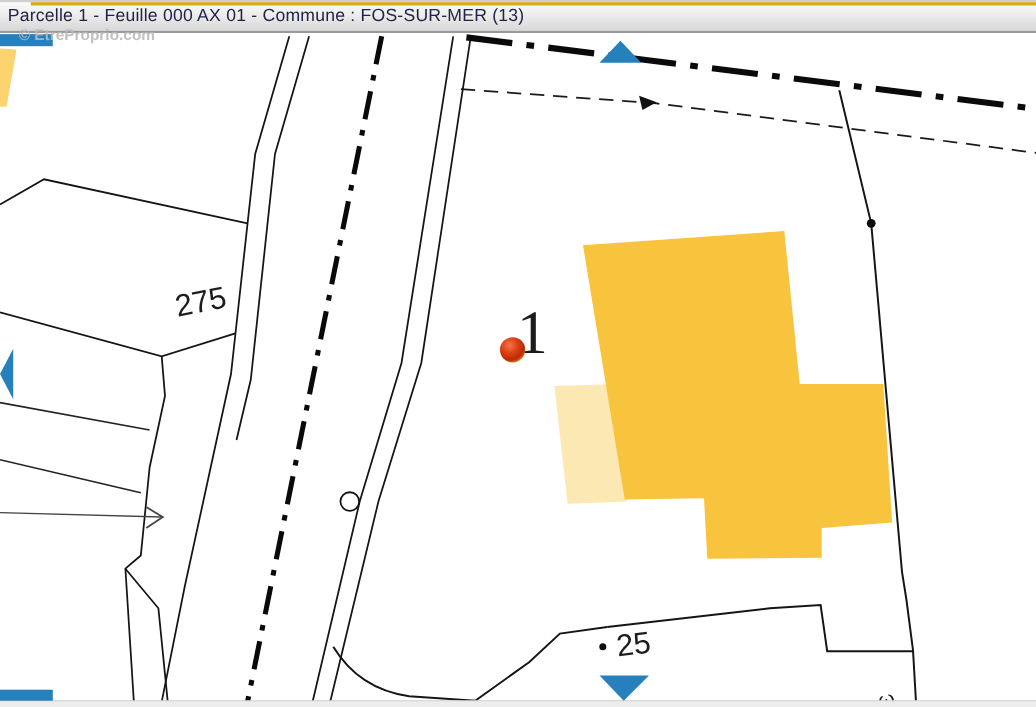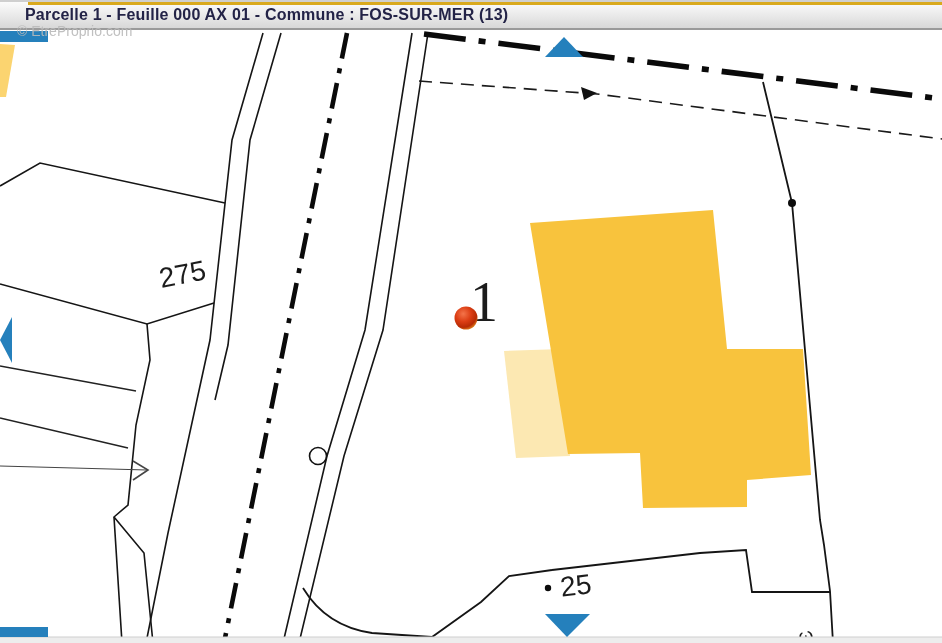--- a/index.html
+++ b/index.html
@@ -11,26 +11,26 @@
     position:absolute;top:0;left:0;width:942px;height:30px;box-sizing:border-box;
     background:linear-gradient(#fbfbfb,#ececec 45%,#d8d8d8);
     border-top:2px solid #cfcfcf;border-bottom:2px solid #9a9a9a;
     z-index:3;
   }
   #title-gold{
     position:absolute;top:0;left:28px;width:914px;height:3px;
     background:#d9a91d;z-index:4;
   }
   #title-text{
-    position:absolute;top:4px;left:25px;white-space:nowrap;
-    font-size:16px;font-weight:bold;color:#232347;letter-spacing:0.2px;
+    position:absolute;top:4px;left:7px;white-space:nowrap;
+    font-size:16px;font-weight:normal;color:#232347;letter-spacing:0.2px;
   }
   #watermark{
     position:absolute;top:23px;left:17px;z-index:5;
-    font-size:14px;font-weight:400;color:rgba(185,185,185,0.9);
+    font-size:14px;font-weight:700;color:rgba(185,185,185,0.9);
     white-space:nowrap;
   }
   #map-svg{position:absolute;top:30px;left:0;}
   .plabel{fill:#1c1c1c;}
 </style>
 </head>
 <body>
 
 <div id="stage">
 

